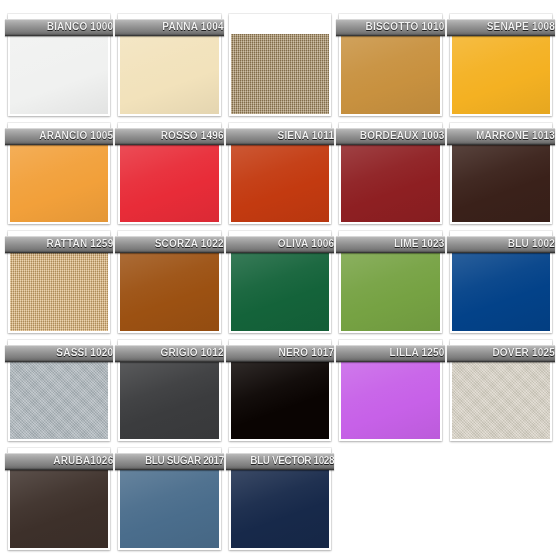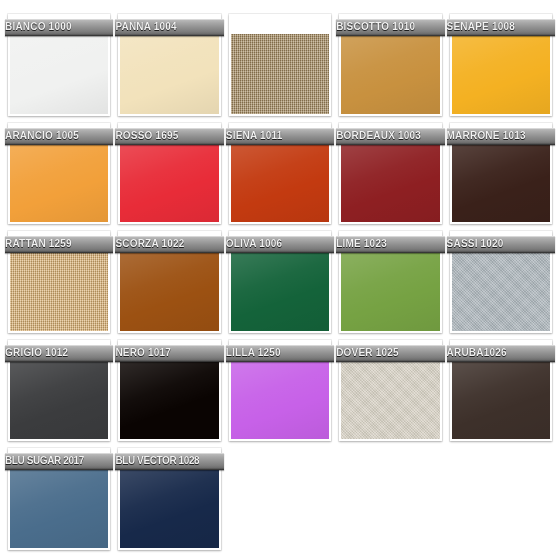--- a/index.html
+++ b/index.html
@@ -79,21 +79,21 @@
   .label-plate {
     position: absolute;
     z-index: 3;
     left: -3px;
     right: -3px;
     top: 5px;
     height: 17px;
     box-sizing: border-box;
     display: flex;
     align-items: center;
-    justify-content: flex-start;
+    justify-content: flex-end;
     background: linear-gradient(180deg,
         #b9b9b9 0%,
         #a9a9a9 16%,
         #8f8f8f 48%,
         #7c7c7c 74%,
         #6a6a6a 88%,
         #3a3a3a 96%,
         #2b2b2b 100%);
     border-top: 1px solid #d8d8d8;
     box-shadow: 0 1px 1px rgba(0,0,0,0.35);
@@ -153,21 +153,21 @@
       <div class="swatch-card"></div>
       <div class="swatch-fill tex-gloss" style="background-color: rgb(242, 160, 58);"></div>
       <div class="label-plate">
         <span class="label-text">ARANCIO 1005</span>
       </div>
     </div>
     <div class="swatch">
       <div class="swatch-card"></div>
       <div class="swatch-fill tex-gloss" style="background-color: rgb(232, 44, 56);"></div>
       <div class="label-plate">
-        <span class="label-text">ROSSO 1695</span>
+        <span class="label-text">ROSSO 1496</span>
       </div>
     </div>
     <div class="swatch">
       <div class="swatch-card"></div>
       <div class="swatch-fill tex-gloss" style="background-color: rgb(195, 58, 16);"></div>
       <div class="label-plate">
         <span class="label-text">SIENA 1011</span>
       </div>
     </div>
     <div class="swatch">
@@ -207,20 +207,27 @@
     </div>
     <div class="swatch">
       <div class="swatch-card"></div>
       <div class="swatch-fill tex-gloss" style="background-color: rgb(118, 162, 67);"></div>
       <div class="label-plate">
         <span class="label-text">LIME 1023</span>
       </div>
     </div>
     <div class="swatch">
       <div class="swatch-card"></div>
+      <div class="swatch-fill tex-gloss" style="background-color: rgb(3, 66, 137);"></div>
+      <div class="label-plate">
+        <span class="label-text">BLU 1002</span>
+      </div>
+    </div>
+    <div class="swatch">
+      <div class="swatch-card"></div>
       <div class="swatch-fill tex-grain" style="background-color: rgb(174, 183, 188);"></div>
       <div class="label-plate">
         <span class="label-text">SASSI 1020</span>
       </div>
     </div>
     <div class="swatch">
       <div class="swatch-card"></div>
       <div class="swatch-fill tex-gloss" style="background-color: rgb(59, 60, 62);"></div>
       <div class="label-plate">
         <span class="label-text">GRIGIO 1012</span>

